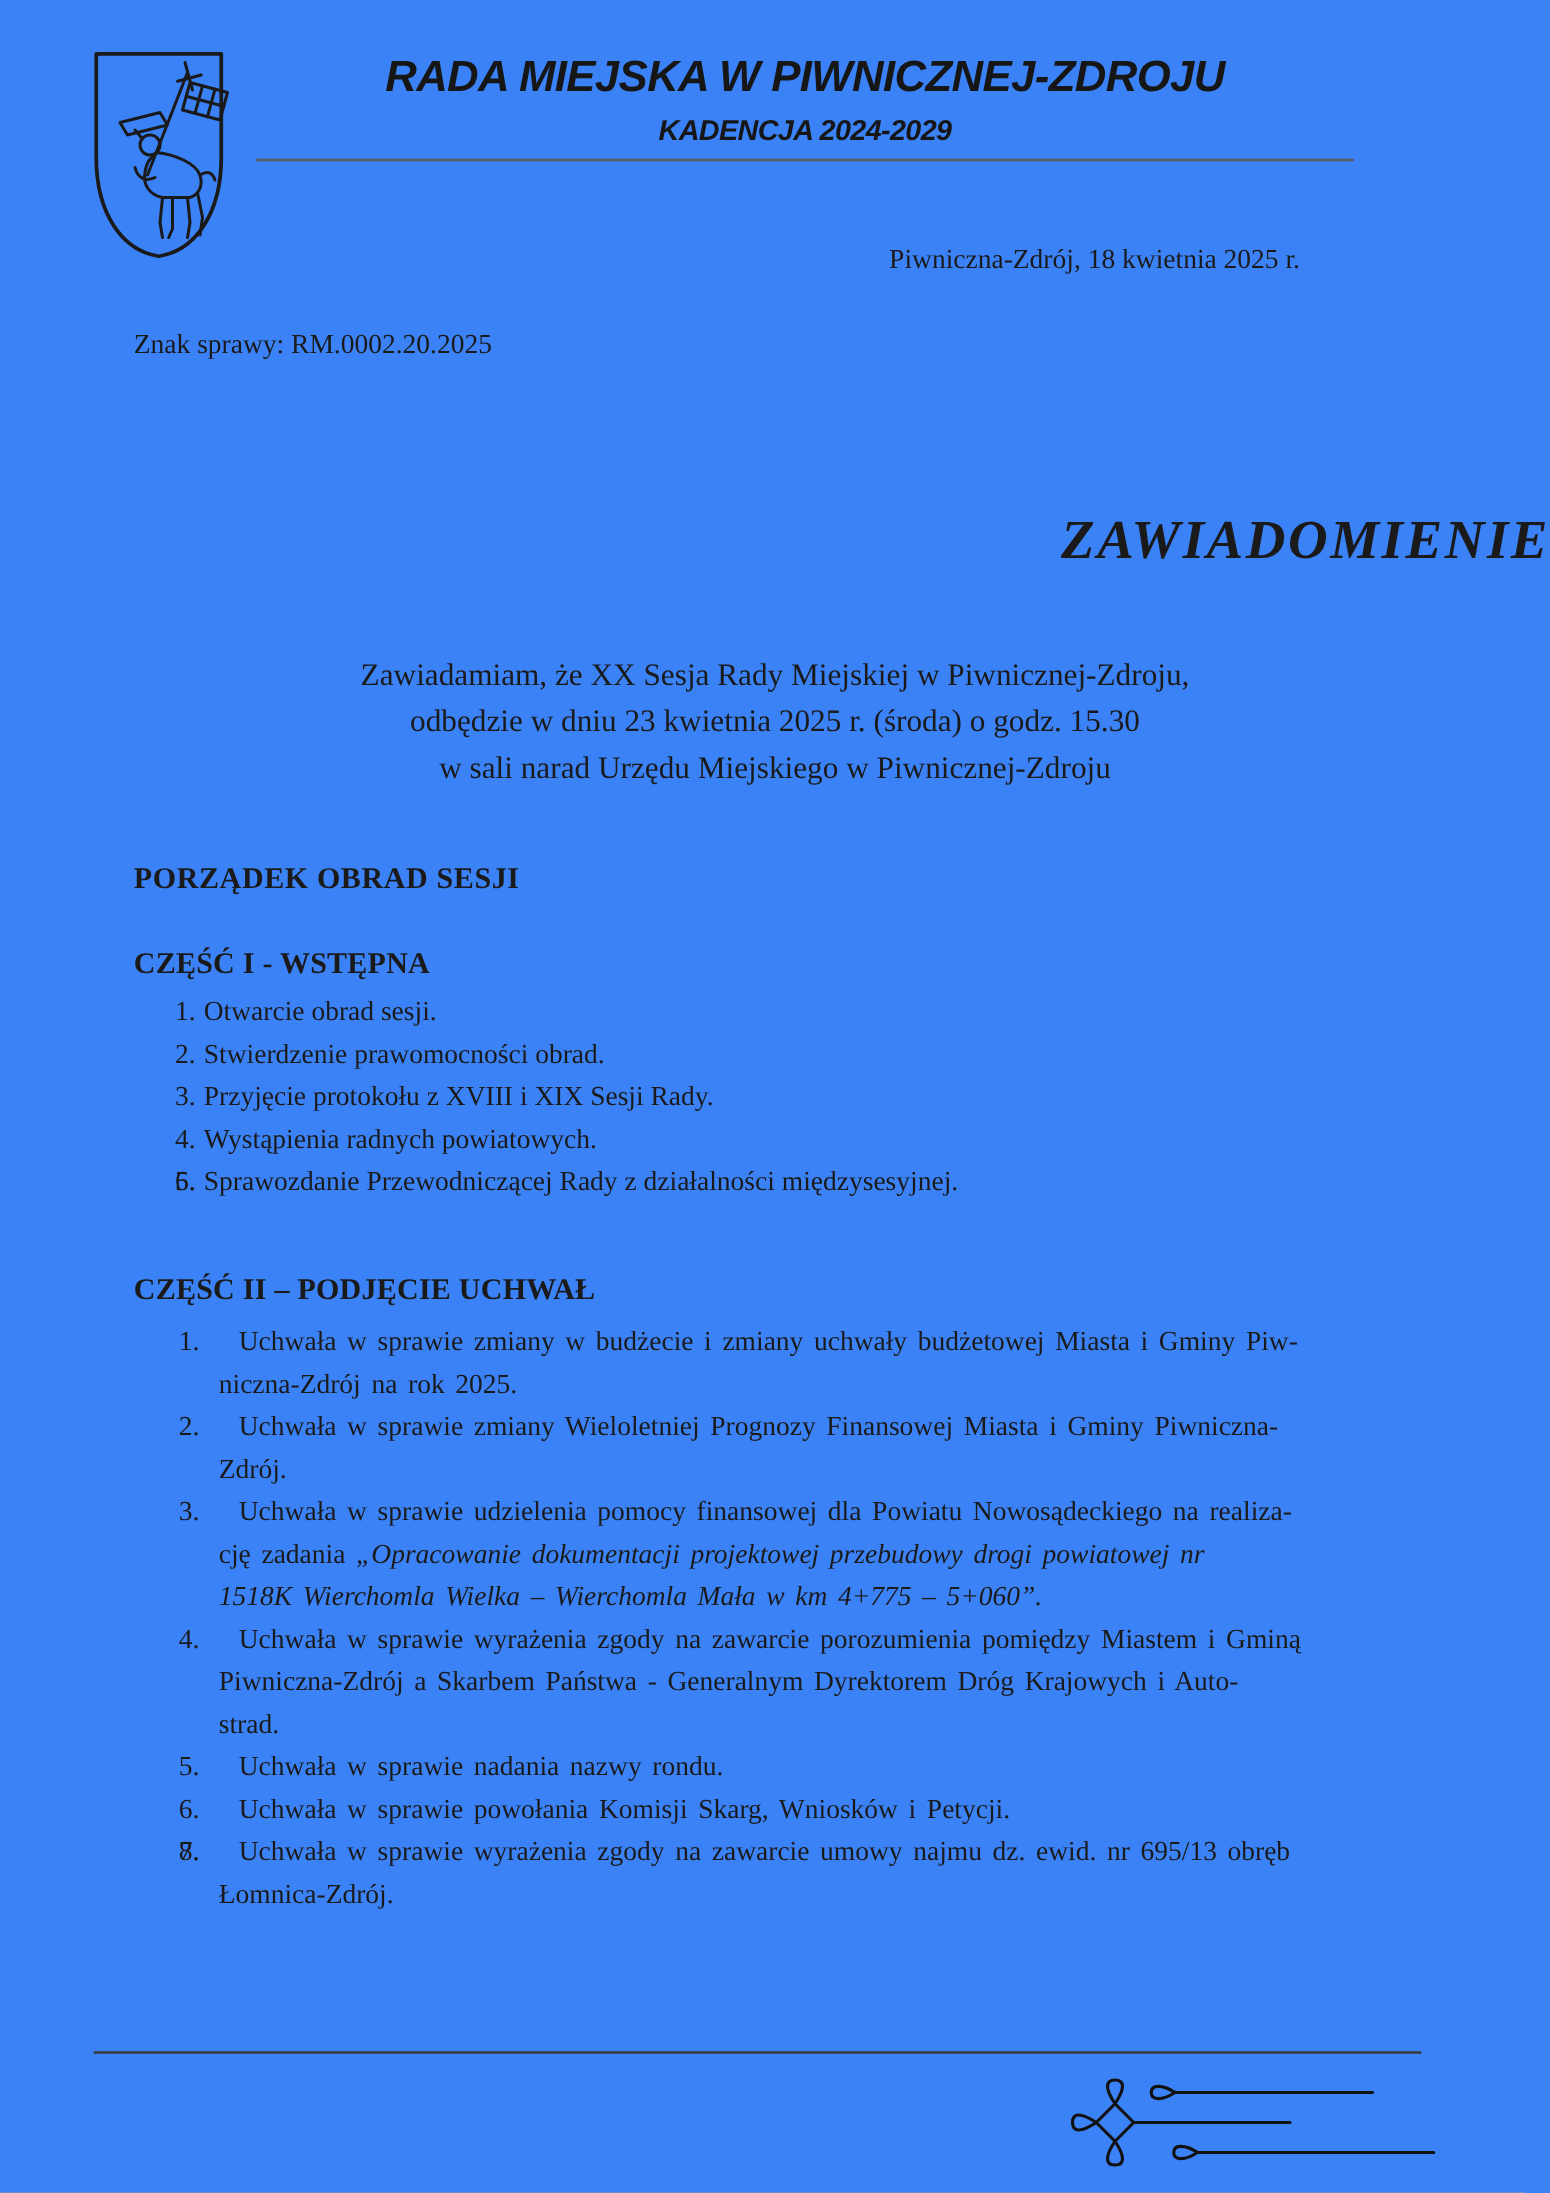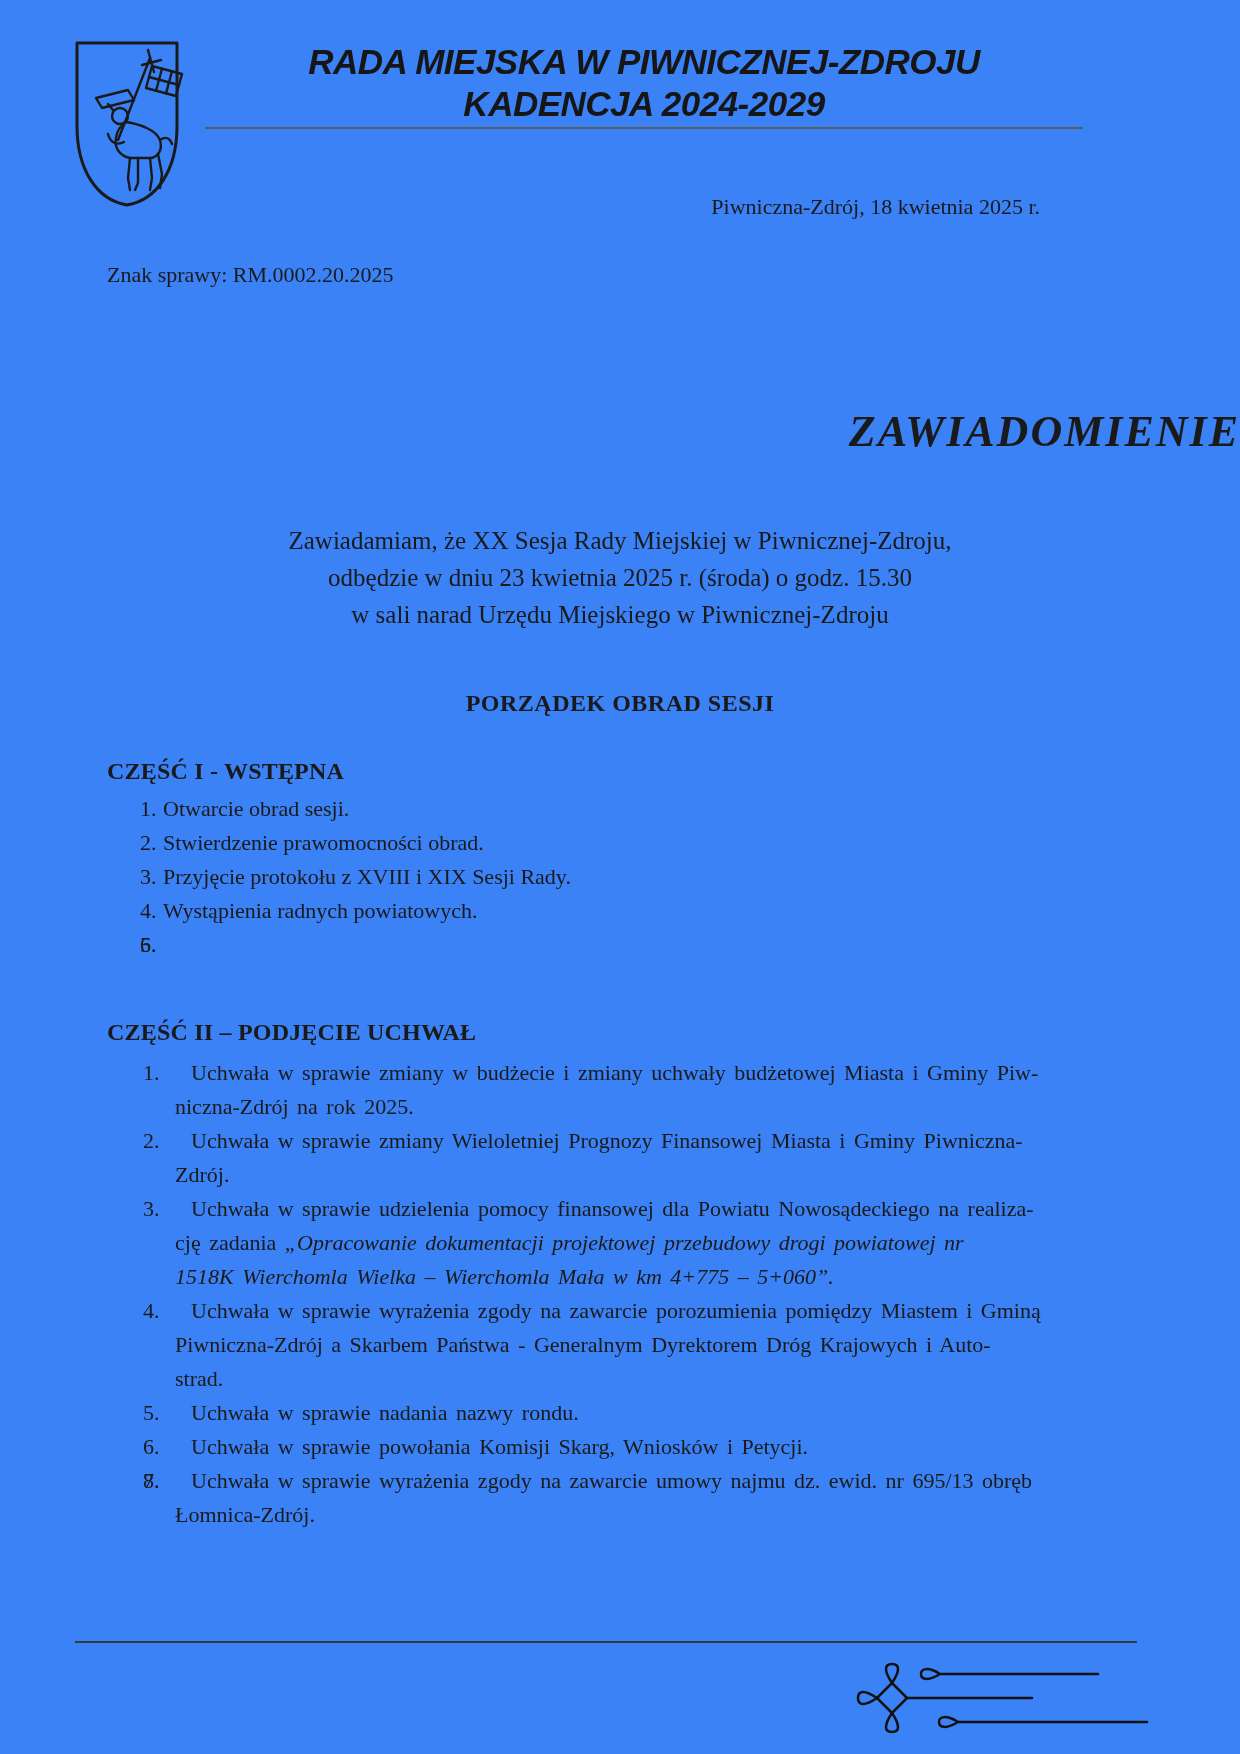--- a/index.html
+++ b/index.html
@@ -16,41 +16,41 @@
   .crest{position:absolute;left:68px;top:38px;width:118px;height:172px;}
   .crest svg{width:100%;height:100%;}
   .header-text{
     position:absolute;left:205px;top:42px;width:878px;
     text-align:center;
     font-family:"Liberation Sans", sans-serif;
     font-weight:bold;font-style:italic;
     color:#161616;
   }
   .org-name{font-size:35px;line-height:40px;letter-spacing:-0.5px;}
-  .term{font-size:35px;line-height:32px;margin-top:6px;letter-spacing:-0.5px;}
+  .term{font-size:23px;line-height:32px;margin-top:6px;letter-spacing:-0.5px;}
   .header-rule{position:absolute;left:205px;top:127px;width:878px;height:2px;background:#5a5a5a;}
   
   .place-date{position:absolute;top:194px;right:200px;font-size:22px;}
   .case-line{position:absolute;left:107px;top:262px;font-size:22px;}
   
   .doc-title{
     position:absolute;left:0;right:0;top:408px;
     text-align:right;
     font-size:44px;line-height:48px;
     font-weight:bold;font-style:italic;
     letter-spacing:2px;
   }
   
   .intro{position:absolute;left:107px;top:522px;width:1026px;text-align:center;
          font-size:25px;line-height:37px;}
   .intro .line{white-space:nowrap;}
   .b{font-weight:normal;}
   .i{font-style:italic;}
   
-  .agenda-heading{position:absolute;left:107px;top:690px;width:1026px;text-align:center;
+  .agenda-heading{position:absolute;left:107px;top:690px;width:1026px;
                   font-weight:bold;font-size:24px;letter-spacing:0.5px;}
   .part-heading{position:absolute;left:107px;font-weight:bold;font-size:24px;letter-spacing:0.2px;}
   .part1-heading{top:758px;}
   .part2-heading{top:1019px;}
   .list{position:absolute;left:107px;width:1026px;font-size:22px;}
   .part1-list{top:792px;line-height:34px;}
   .part2-list{top:1056px;line-height:34px;word-spacing:3px;}
   .item{position:relative;}
   .part1-list .item{padding-left:56px;}
   .part1-list .num{position:absolute;left:33px;}
@@ -120,21 +120,21 @@
 
   <div class="agenda-heading">PORZĄDEK OBRAD SESJI</div>
 
   <div class="part-heading part1-heading">CZĘŚĆ I - WSTĘPNA</div>
   <div class="list part1-list" id="part1-list">
       <div class="item"><span class="num">1.</span><span class="txt">Otwarcie obrad sesji.</span></div>
       <div class="item"><span class="num">2.</span><span class="txt">Stwierdzenie prawomocności obrad.</span></div>
       <div class="item"><span class="num">3.</span><span class="txt">Przyjęcie protokołu z XVIII i XIX Sesji Rady.</span></div>
       <div class="item"><span class="num">4.</span><span class="txt">Wystąpienia radnych powiatowych.</span></div>
       <div class="item"><span class="num">5.</span></div>
-      <div class="item"><span class="num">6.</span></div>
+      <div class="item"><span class="num">6.</span><span class="txt">Sprawozdanie Przewodniczącej Rady z działalności międzysesyjnej.</span></div>
     </div>
 
   <div class="part-heading part2-heading">CZĘŚĆ II – PODJĘCIE UCHWAŁ</div>
   <div class="list part2-list" id="part2-list">
       <div class="item"><span class="num">1.</span><span class="txt"><span>Uchwała w sprawie zmiany w budżecie i zmiany uchwały budżetowej Miasta i Gminy Piw-
 niczna-Zdrój na rok 2025.</span></span></div>
       <div class="item"><span class="num">2.</span><span class="txt"><span>Uchwała w sprawie zmiany Wieloletniej Prognozy Finansowej Miasta i Gminy Piwniczna-
 Zdrój.</span></span></div>
       <div class="item"><span class="num">3.</span><span class="txt"><span>Uchwała w sprawie udzielenia pomocy finansowej dla Powiatu Nowosądeckiego na realiza-
 cję zadania </span><span class="i">„Opracowanie dokumentacji projektowej przebudowy drogi powiatowej nr

